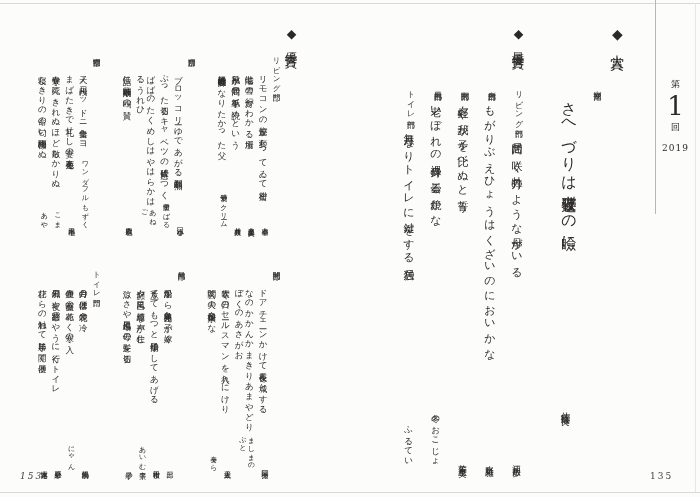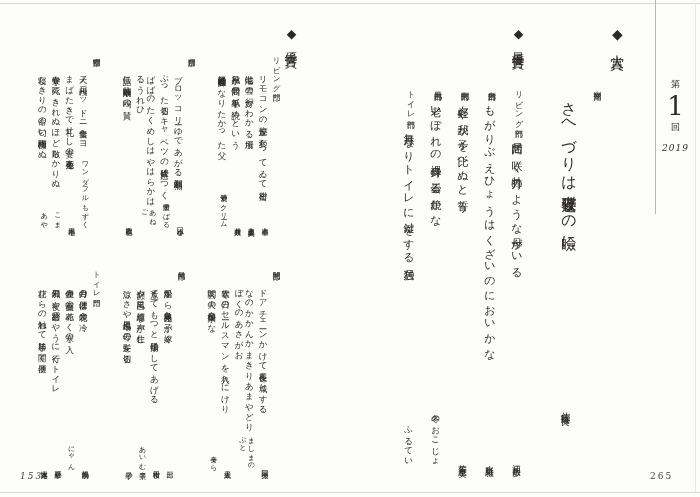--- a/index.html
+++ b/index.html
@@ -15,21 +15,21 @@
   .edge-right{position:absolute;left:695px;top:3px;width:1px;height:489px;background:#e6e6e3;}
 
   
   .hashira{
     position:absolute;left:655px;top:0;height:214px;width:40px;
     border-left:1px solid #b7b7b3;box-sizing:border-box;
     display:flex;flex-direction:column;align-items:center;padding-top:78px;
   }
   .h-small{font-size:9px;}
   .h-big{font-size:26px;line-height:1;margin:2px 0;}
-  .h-year{font-size:9px;margin-top:9px;letter-spacing:1px;font-style:italic;}
+  .h-year{font-size:9px;margin-top:9px;letter-spacing:1px;}
 
   
   .grand-head{position:absolute;left:592px;top:26px;display:flex;flex-direction:row-reverse;gap:7px;}
   .g-label{font-size:14px;letter-spacing:2px;}
   .g-cat{font-size:8px;letter-spacing:1px;padding-top:58px;color:#3a3834;}
   .grand-poem{position:absolute;left:560px;top:92px;font-size:15px;letter-spacing:1.2px;}
   .grand-author{position:absolute;left:560px;top:404px;font-size:9.5px;letter-spacing:2px;}
 
   
   .sec-label{position:absolute;font-size:12.5px;letter-spacing:1.5px;}
@@ -224,14 +224,14 @@
           <span class="auth">小野更紗</span>
         </div>
         <div class="ex-col">
           <span class="poem">花びらの触れて勝手に開く便器</span>
           <span class="auth">大塚迷路</span>
         </div>
       </div>
     </div>
 
   <div class="pageno left">153</div>
-  <div class="pageno right">265</div>
+  <div class="pageno right">135</div>
 </div>
 
 </body></html>

